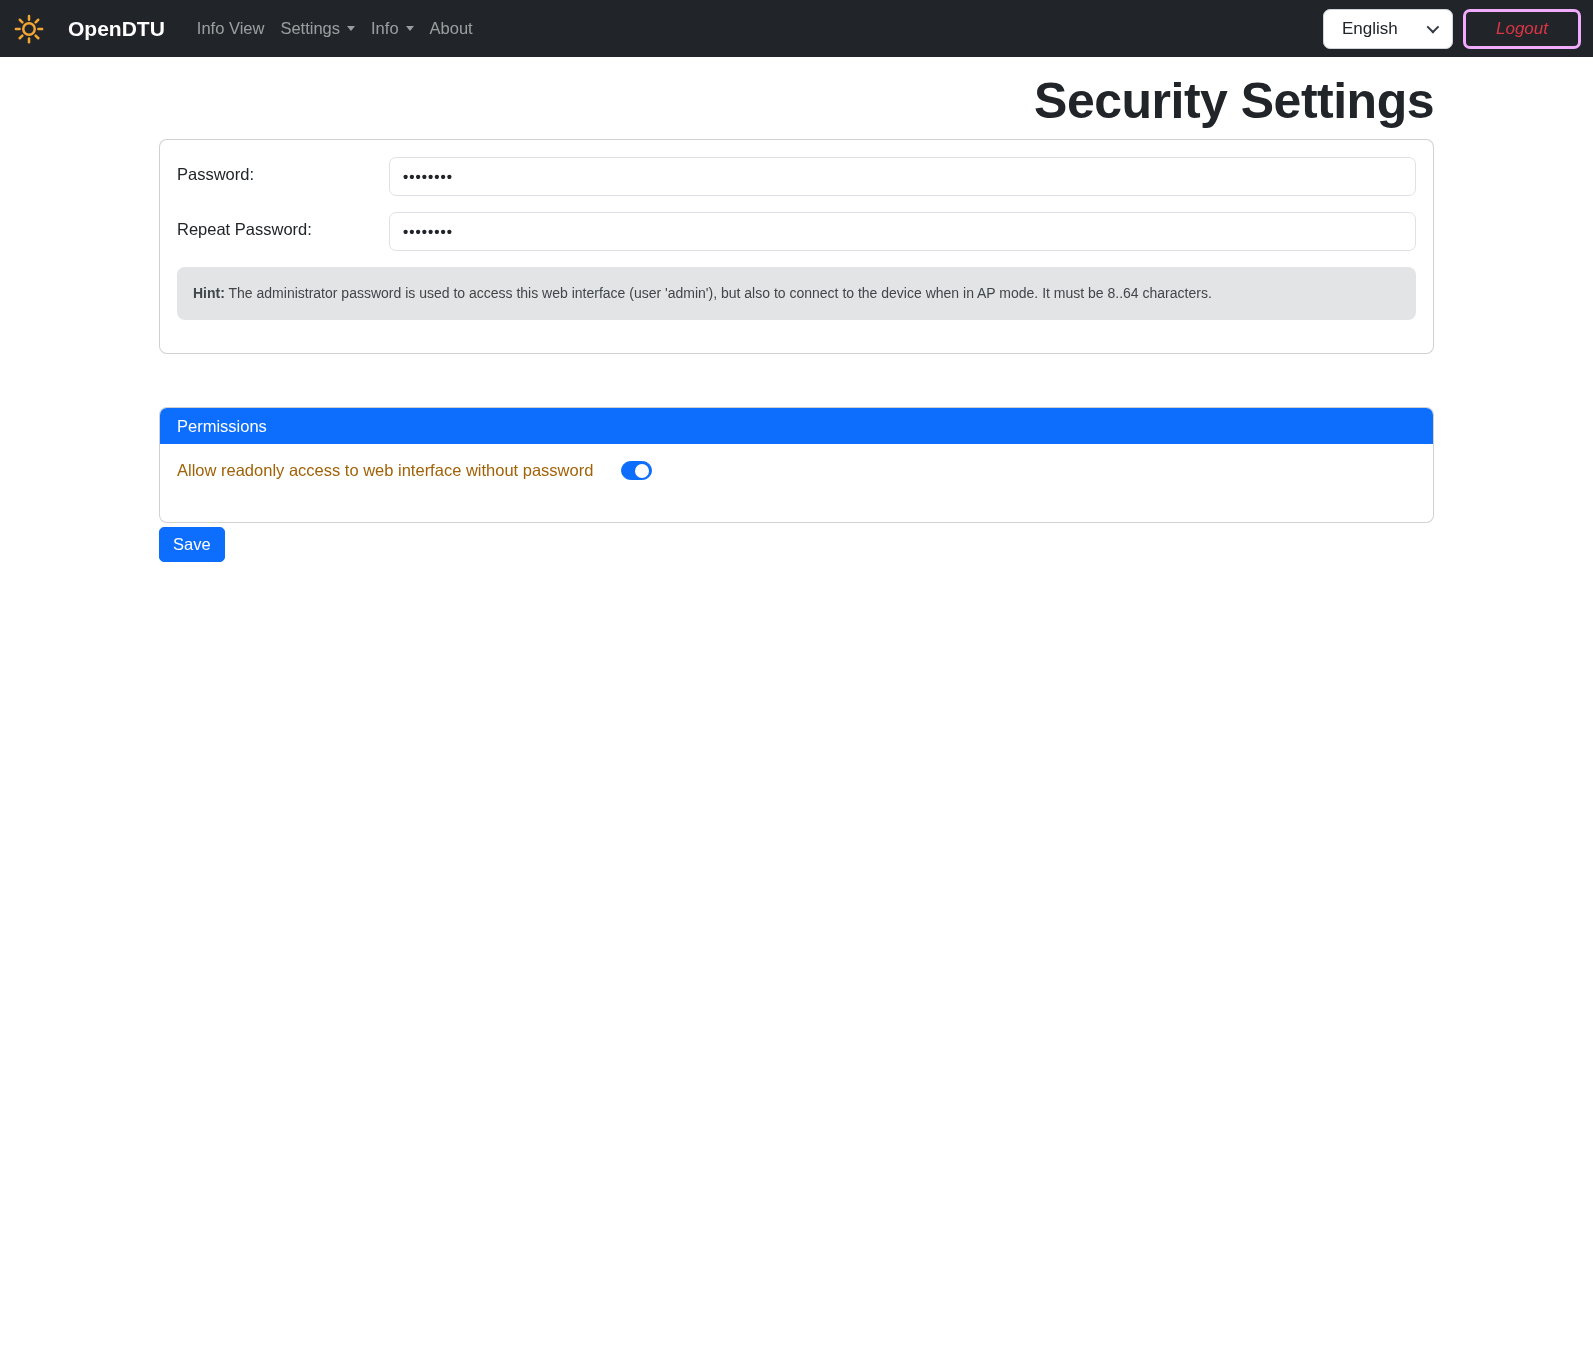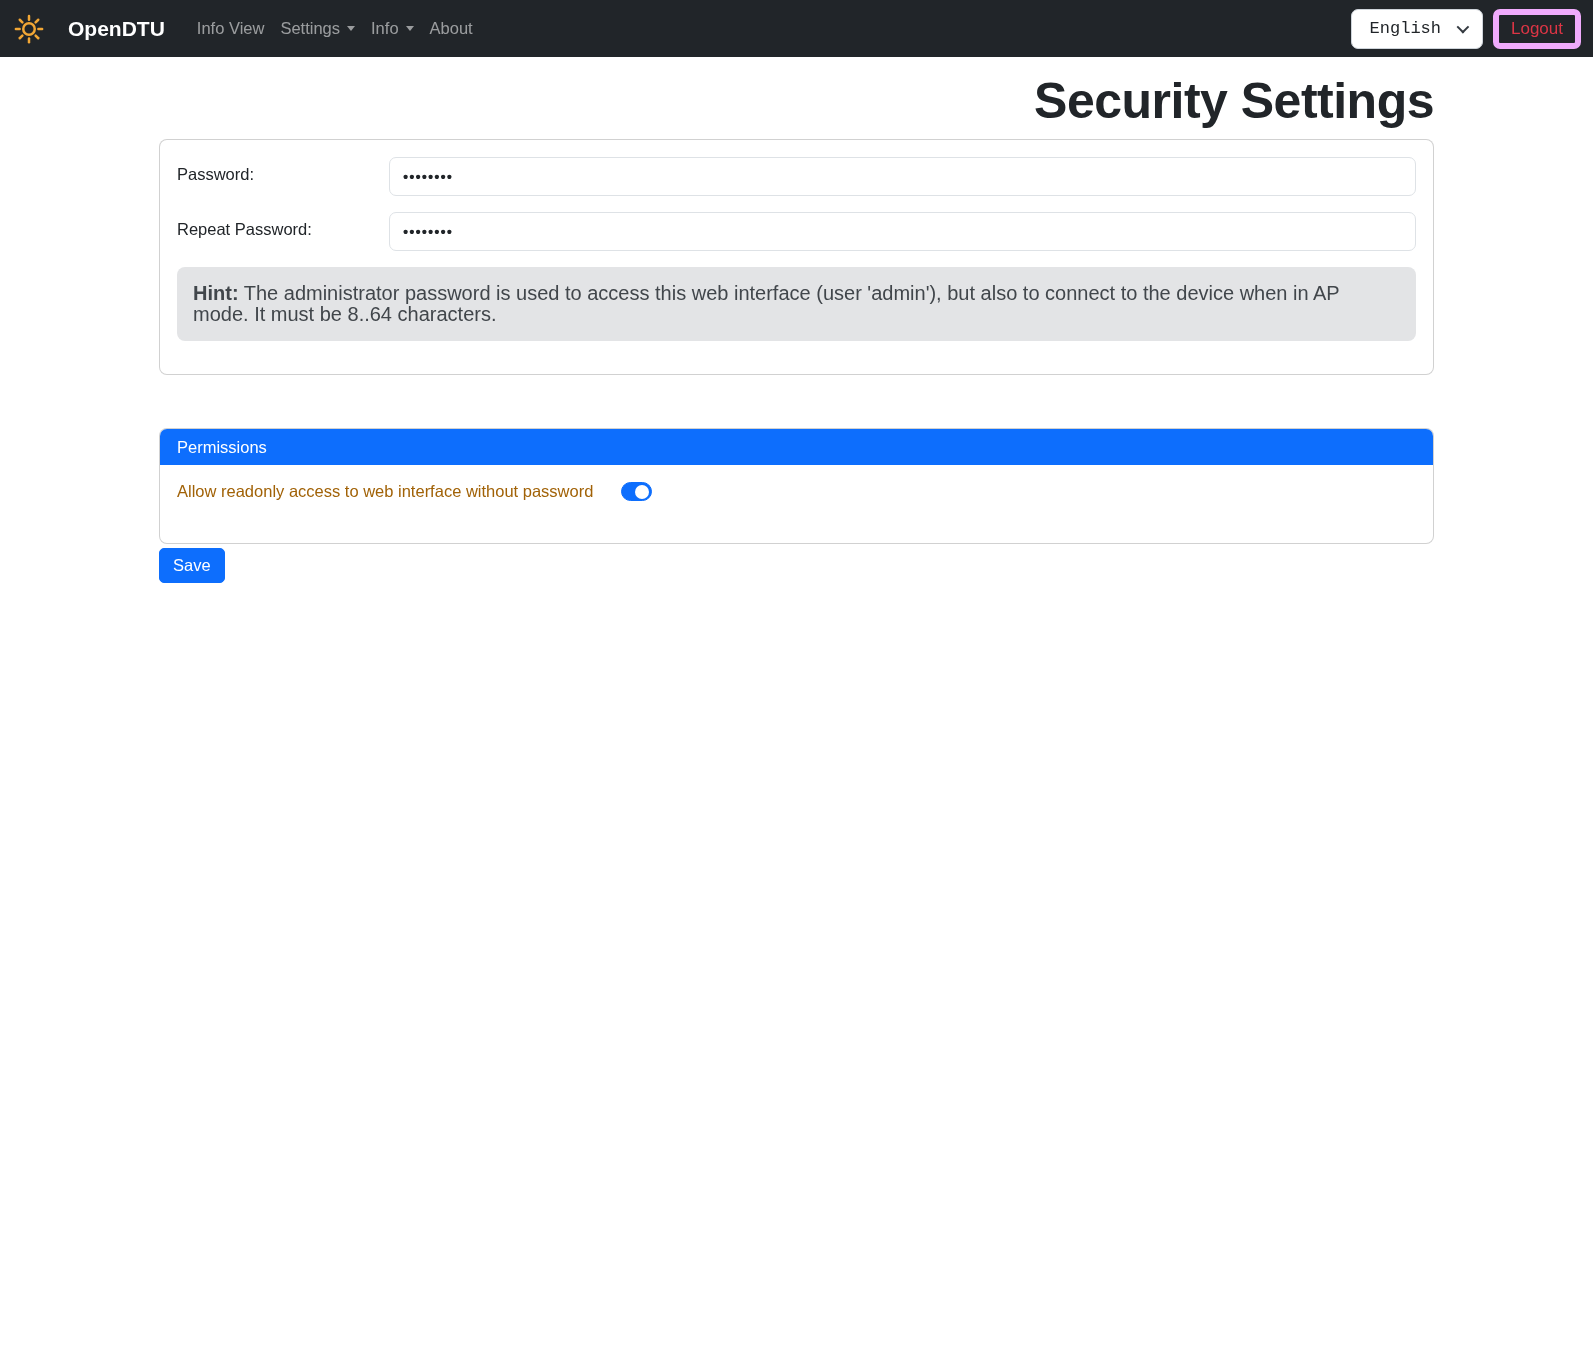--- a/index.html
+++ b/index.html
@@ -50,39 +50,39 @@
     background: #ffffff;
     border: 1px solid #ced4da;
     border-radius: 7px;
     height: 40px;
     padding: 0 16px 0 18px;
     display: flex; align-items: center;
     font-size: 17px; color: #212529;
     cursor: pointer;
     min-width: 130px;
     justify-content: space-between;
-    font-family: Liberation Mono, monospace;
   }
   .chev {
     width: 9px; height: 9px;
     border-right: 2px solid #343a40;
     border-bottom: 2px solid #343a40;
     transform: rotate(45deg) translateY(-2px);
     margin-left: 16px;
   }
   .logout-btn {
     background: transparent;
-    border: 6px solid #f0abfc;
+    border: 3px solid #f0abfc;
     color: #dc3545;
     border-radius: 7px;
     height: 40px;
-    padding: 0 12px;
+    padding: 0 30px;
     font-size: 17px;
     font-family: inherit;
     cursor: pointer;
+    font-style: italic;
   }
 
   
   .container {
     max-width: 1299px;
     margin: 0 auto;
     padding: 0 12px;
   }
   .page-title {
     margin-top: 15px;
@@ -128,21 +128,21 @@
     color: #212529;
     letter-spacing: 1px;
     font-weight: 700;
   }
 
   .alert-secondary {
     background: #e3e4e6;
     border-radius: 8px;
     padding: 16px;
     color: #41464b;
-    font-size: 20px;
+    font-size: 14px;
     line-height: 21px;
     margin-bottom: 16px;
   }
   .alert-secondary b { font-weight: 700; }
 
   .permissions-card { margin-top: 53px; }
   .perm-row { display: flex; align-items: center; padding-bottom: 25px; }
   .perm-label { font-size: 16.5px; color: #a16207; }
 
   .switch {

